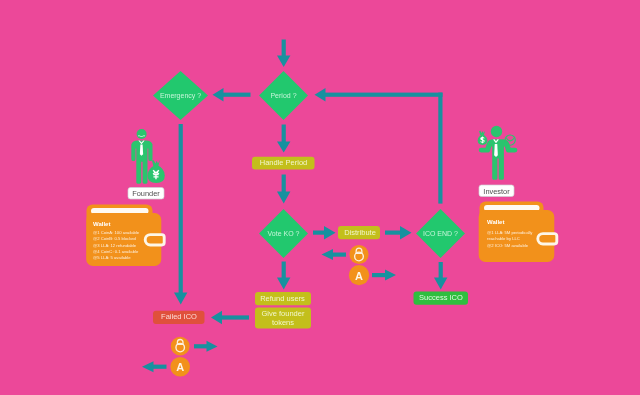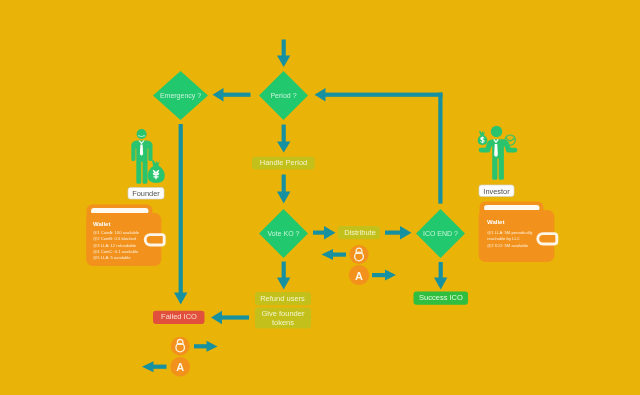--- a/index.html
+++ b/index.html
@@ -1,17 +1,17 @@
 <!DOCTYPE html>
 <html><head>
 <meta charset="utf-8">
 <style>
   html,body{margin:0;padding:0;background:#ffffff;}
   body{width:640px;height:395px;overflow:hidden;font-family:"Liberation Sans",sans-serif;}
-  #stage{position:relative;width:640px;height:395px;background:#eab308;}
+  #stage{position:relative;width:640px;height:395px;background:#ec4899;}
   svg#diagram{position:absolute;left:0;top:0;display:block;}
   .node-label{fill:#eafaf0;font-family:"Liberation Sans",sans-serif;text-anchor:middle;dominant-baseline:middle;}
   .diamond-label{font-size:7px;fill:#c4f4d8;}
   .box-label{font-size:7.5px;}
   .olive-label{fill:#f2f6cc;}
   .red-label{fill:#fbdcd6;}
   .green-label{fill:#e2fae4;}
   .actor-label{font-size:7.4px;fill:#4d4d4d;text-anchor:middle;}
   .wallet-title{fill:#ffffff;font-size:6px;font-weight:bold;font-family:"Liberation Sans",sans-serif;}
   .wallet-line{fill:#fdf0de;font-size:4.2px;font-family:"Liberation Sans",sans-serif;}

